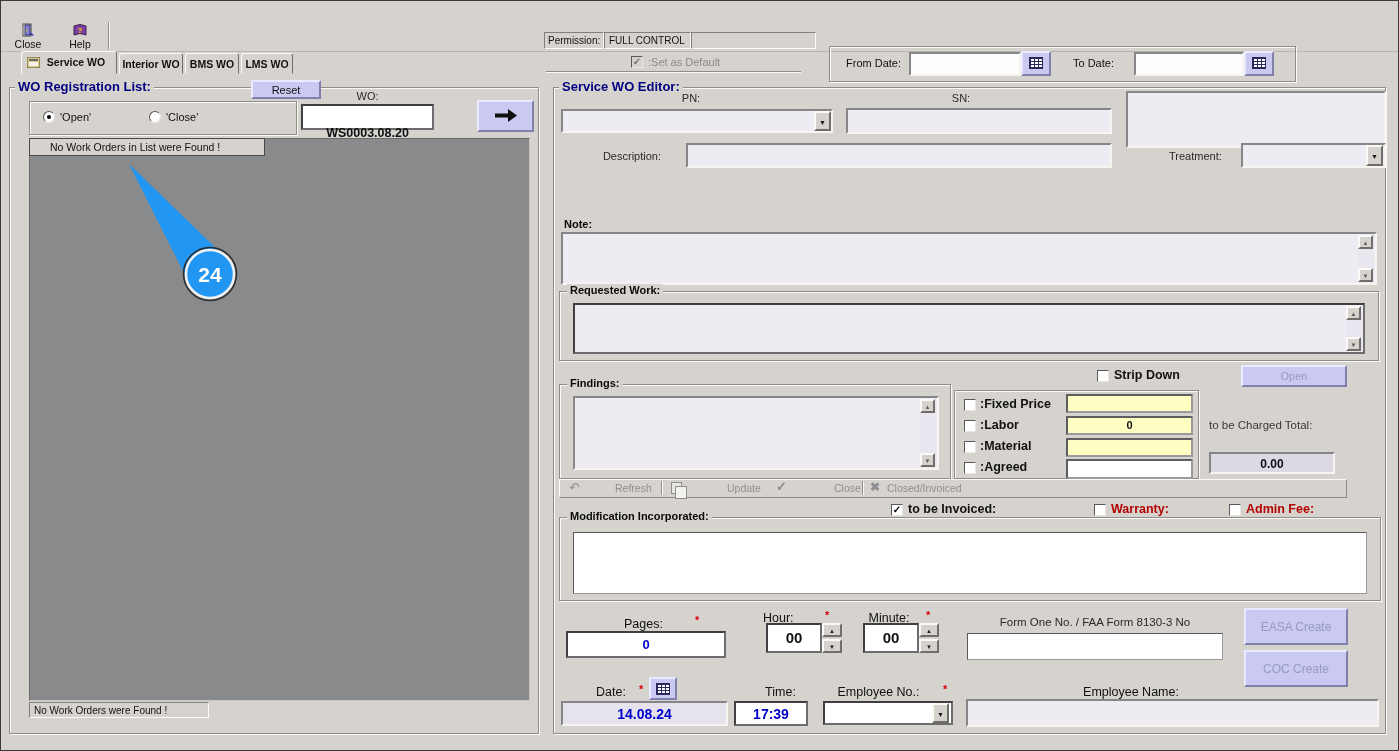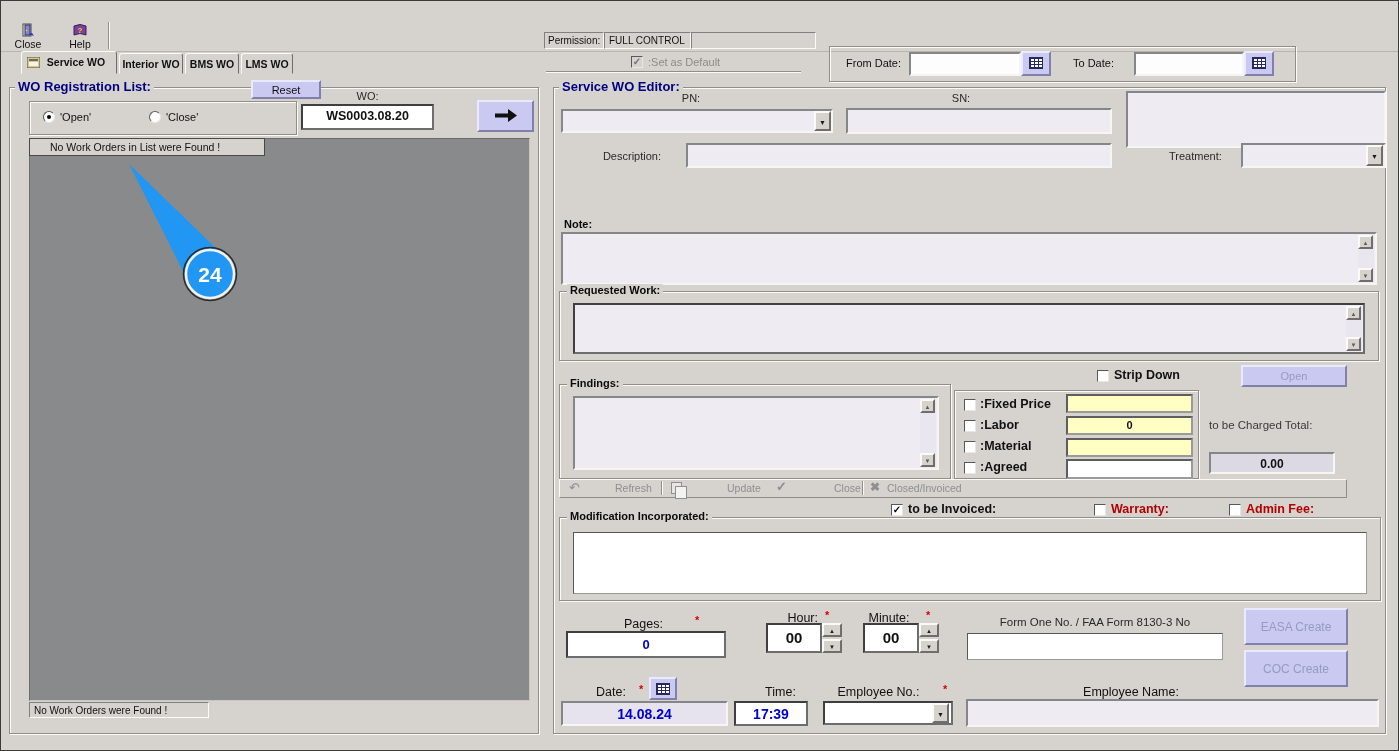--- a/index.html
+++ b/index.html
@@ -136,21 +136,21 @@
   <span class="abs glabel" style="left:14px;top:78px;">WO Registration List:</span>
   <div class="abs btn-lav" style="left:250px;top:79px;width:70px;height:19px;padding-top:2px;font-size:11px;text-align:center;">Reset</div>
 
   <div class="abs etched" style="left:28px;top:100px;width:268px;height:34px;"></div>
   <span class="abs radio selected" style="left:42px;top:110px;"></span>
   <span class="abs" style="left:59px;top:110px;">'Open'</span>
   <span class="abs radio" style="left:148px;top:110px;"></span>
   <span class="abs" style="left:165px;top:110px;">'Close'</span>
 
   <div class="abs" style="left:300px;top:89px;width:133px;text-align:center;color:#2a2a2a;">WO:</div>
-  <div class="abs sunken-dark" style="left:300px;top:103px;width:133px;height:26px;text-align:center;font-weight:bold;font-size:12.5px;padding-top:3px;">WS0003.08.20</div>
+  <div class="abs sunken-dark" style="left:300px;top:103px;width:133px;height:26px;text-align:center;font-weight:bold;font-size:12.5px;padding-top:20px;">WS0003.08.20</div>
   <div class="abs btn-lav" style="left:476px;top:99px;width:57px;height:32px;padding-top:5px;">
     <span><svg width="28" height="17">
           <path d="M3 6.5 h13 V2 l9 6.5 -9 6.5 V10.5 H3 z" fill="#101010"></path>
         </svg></span>
   </div>
 
   <div class="abs" style="left:28px;top:137px;width:501px;height:563px;background:#898a8c;border:1px solid;border-color:#6a6a6a #c8c6c2 #c8c6c2 #6a6a6a;"></div>
   <div class="abs list-msg" style="left:28px;top:137px;width:236px;height:18px;">No Work Orders in List were Found !</div>
 
   <svg class="abs" style="left:28px;top:137px;pointer-events:none;" width="501" height="563">
@@ -241,21 +241,21 @@
   <span class="abs redlbl" style="left:1245px;top:501px;font-size:12.5px;">Admin Fee:</span>
 
   <div class="abs etched" style="left:558px;top:516px;width:822px;height:84px;"></div>
   <span class="abs slabel" style="left:566px;top:509px;">Modification Incorporated:</span>
   <div class="abs" style="left:572px;top:531px;width:794px;height:62px;background:#fff;border:1px solid;border-color:#58585a #9a9a9c #9a9a9c #58585a;padding:3px 4px;"></div>
 
   <span class="abs" style="left:595px;top:616px;width:95px;text-align:center;font-size:12.5px;">Pages:</span>
   <span class="abs req" style="left:694px;top:613px;">*</span>
   <div class="abs sunken-dark" style="left:565px;top:630px;width:160px;height:27px;text-align:center;padding-top:4px;font-size:13px;"><span class="bluev">0</span></div>
 
-  <span class="abs" style="left:762px;top:610px;width:55px;text-align:right;font-size:12.5px;">Hour:</span>
+  <span class="abs" style="left:762px;top:610px;width:55px;text-align:left;font-size:12.5px;">Hour:</span>
   <span class="abs req" style="left:824px;top:608px;">*</span>
   <div class="abs sunken-dark" style="left:765px;top:622px;width:56px;height:30px;text-align:center;font-weight:bold;font-size:15px;padding-top:4px;">00</div>
   <div class="abs" style="left:821px;top:622px;width:21px;height:30px;">
     <span class="abs rbtn spin-btn" style="left:0;top:0;">▲</span>
     <span class="abs rbtn spin-btn" style="left:0;top:16px;">▼</span>
   </div>
 
   <span class="abs" style="left:858px;top:610px;width:60px;text-align:center;font-size:12.5px;">Minute:</span>
   <span class="abs req" style="left:925px;top:608px;">*</span>
   <div class="abs sunken-dark" style="left:862px;top:622px;width:56px;height:30px;text-align:center;font-weight:bold;font-size:15px;padding-top:4px;">00</div>

